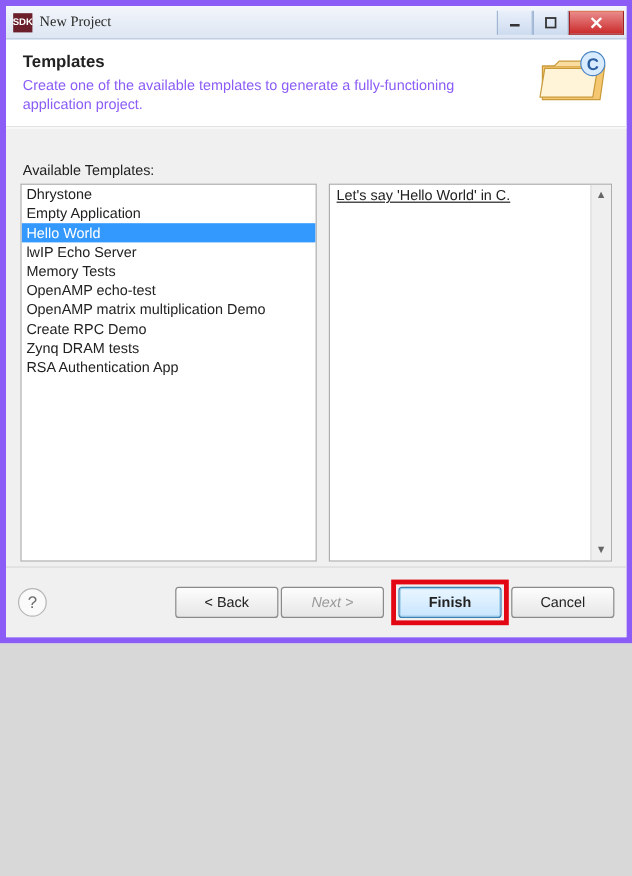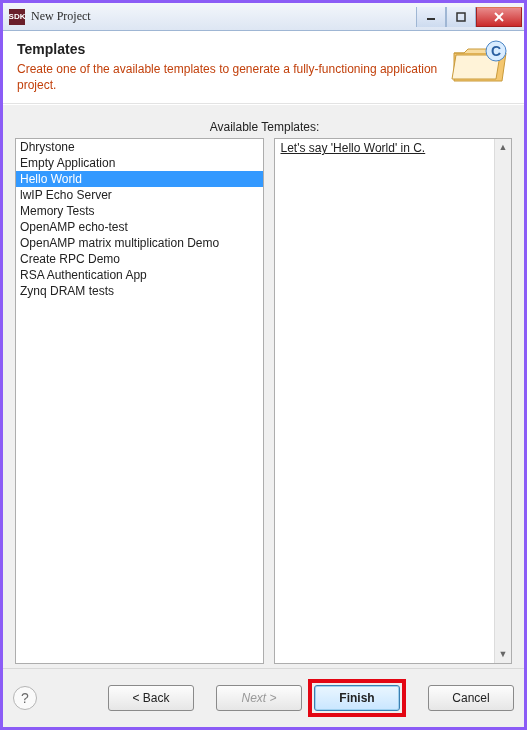--- a/index.html
+++ b/index.html
@@ -1,19 +1,19 @@
 <!DOCTYPE html>
 <html><head>
 <meta charset="utf-8">
 <style>
   * { box-sizing: border-box; margin: 0; padding: 0; }
   html, body { width: 527px; height: 730px; font-family: "Segoe UI", Tahoma, sans-serif; font-size: 13px; color: #222; background: #d8d8d8; }
   .window {
-    width: 527px; height: 730px; display: flex; flex-direction: column;
-    border: 3px solid #8b5cf6; background: #fff;
+    width: 527px; height: 536px; display: flex; flex-direction: column;
+    border: 5px solid #8b5cf6; background: #fff;
   }
   .titlebar {
     height: 28px; display: flex; align-items: center;
     background: linear-gradient(#f3f6fb, #dde6f3);
     border-bottom: 1px solid #9fb6d4; padding-left: 6px;
   }
   .app-icon {
     width: 16px; height: 16px; background: #6a1f2a; display:flex; align-items:center; justify-content:center; font-size:8px; font-weight:bold; color:#fff; margin-right:6px;
   }
   .titlebar-title { color: #2b2b2b; font-size: 12px; font-family: Liberation Serif, serif; }
@@ -24,44 +24,44 @@
     background: linear-gradient(#eaf0fb,#cddbef);
   }
   .win-btn.close { width:46px; background: linear-gradient(#e98b8b,#cb2a2a); border:1px solid #a32020; color:#fff; border-top-color:#d75; }
   .win-btn svg { display:block; }
   .header {
     background: #fff; padding: 10px 14px 10px 14px; display:flex; position:relative;
     border-bottom:1px solid #e3e3e3;
   }
   .header-left { flex:1; padding-right:70px; }
   .header-title { font-weight: bold; font-size: 14px; margin-bottom:4px; }
-  .header-desc { color:#c2410c; font-size:12px; line-height:1.35; }
+  .header-desc { color:#8b5cf6; font-size:12px; line-height:1.35; }
   .wizard-icon { position:absolute; right:14px; top:6px; width:60px; height:50px; }
   .content { flex:1; padding: 8px 12px 4px 12px; display:flex; flex-direction:column; background:#f0f0f0; border-top:1px solid #fff; }
-  .section-label { font-size:12px; margin:7px 0 4px 2px;text-align:center; }
+  .section-label { font-size:12px; margin:20px 0 4px 2px; }
   .panels { flex:1; display:flex; gap:10px; min-height:0; }
   .list-panel, .desc-panel {
     border:1px solid #adadad; background:#fff; overflow:auto; position:relative;
   }
   .list-panel { width:50%; }
   .desc-panel { flex:1; padding:2px 6px; font-size:12px;text-decoration:underline; }
   .tpl-item { padding:1px 4px; font-size:12px; cursor:default; white-space:nowrap; }
   .tpl-item.selected { background:#3399ff; color:#fff; }
   .scrollbar-bump { position:absolute; right:0; top:0; bottom:0; width:17px; background:#efefef; border-left:1px solid #dcdcdc; }
   .scrollbar-bump .thumb-up, .scrollbar-bump .thumb-down { position:absolute; left:0; right:0; height:17px; font-size:9px; text-align:center; color:#666; line-height:17px; }
   .scrollbar-bump .thumb-down { bottom:0; }
   .button-row {
     display:flex; align-items:center; padding:10px 10px 10px 10px; border-top:1px solid #d8d8d8; background:#f0f0f0;
   }
   .help-icon {
     width:24px; height:24px; border:1px solid #b5b5b5; border-radius:12px; display:flex; align-items:center; justify-content:center; color:#6b6b6b; font-size:14px; background:#fafafa;
   }
   .btn-spacer { flex:1; }
   .wiz-btn {
-    min-width:86px; height:26px; padding:0 14px; margin-left:22px;
+    min-width:86px; height:26px; padding:0 14px; margin-left:2px;
     border:1px solid #8a8a8a; border-radius:3px; background:linear-gradient(#fdfdfd,#e6e6e6);
     font-size:12px; color:#222;
   }
   .wiz-btn.disabled { color:#9a9a9a;font-style:italic; }
   .wiz-btn.primary {
     border:1px solid #3c7fb1; background:linear-gradient(#eaf6ff,#c9e6ff);
     box-shadow: inset 0 0 0 1px #9fd0ef;
   }
   .highlight-box {
     border:4px solid #e30613; padding:2px; display:inline-flex; margin-left:6px;
@@ -117,22 +117,22 @@
     <div class="panels">
       <div class="list-panel" id="template-list">
           <div class="tpl-item">Dhrystone</div>
           <div class="tpl-item">Empty Application</div>
           <div class="tpl-item selected">Hello World</div>
           <div class="tpl-item">lwIP Echo Server</div>
           <div class="tpl-item">Memory Tests</div>
           <div class="tpl-item">OpenAMP echo-test</div>
           <div class="tpl-item">OpenAMP matrix multiplication Demo</div>
           <div class="tpl-item">Create RPC Demo</div>
+          <div class="tpl-item">Zynq DRAM tests</div>
           <div class="tpl-item">RSA Authentication App</div>
-          <div class="tpl-item">Zynq DRAM tests</div>
         </div>
       <div class="desc-panel">
         <span>Let's say 'Hello World' in C.</span>
         <div class="scrollbar-bump">
           <div class="thumb-up">▲</div>
           <div class="thumb-down">▼</div>
         </div>
       </div>
     </div>
   </div>

